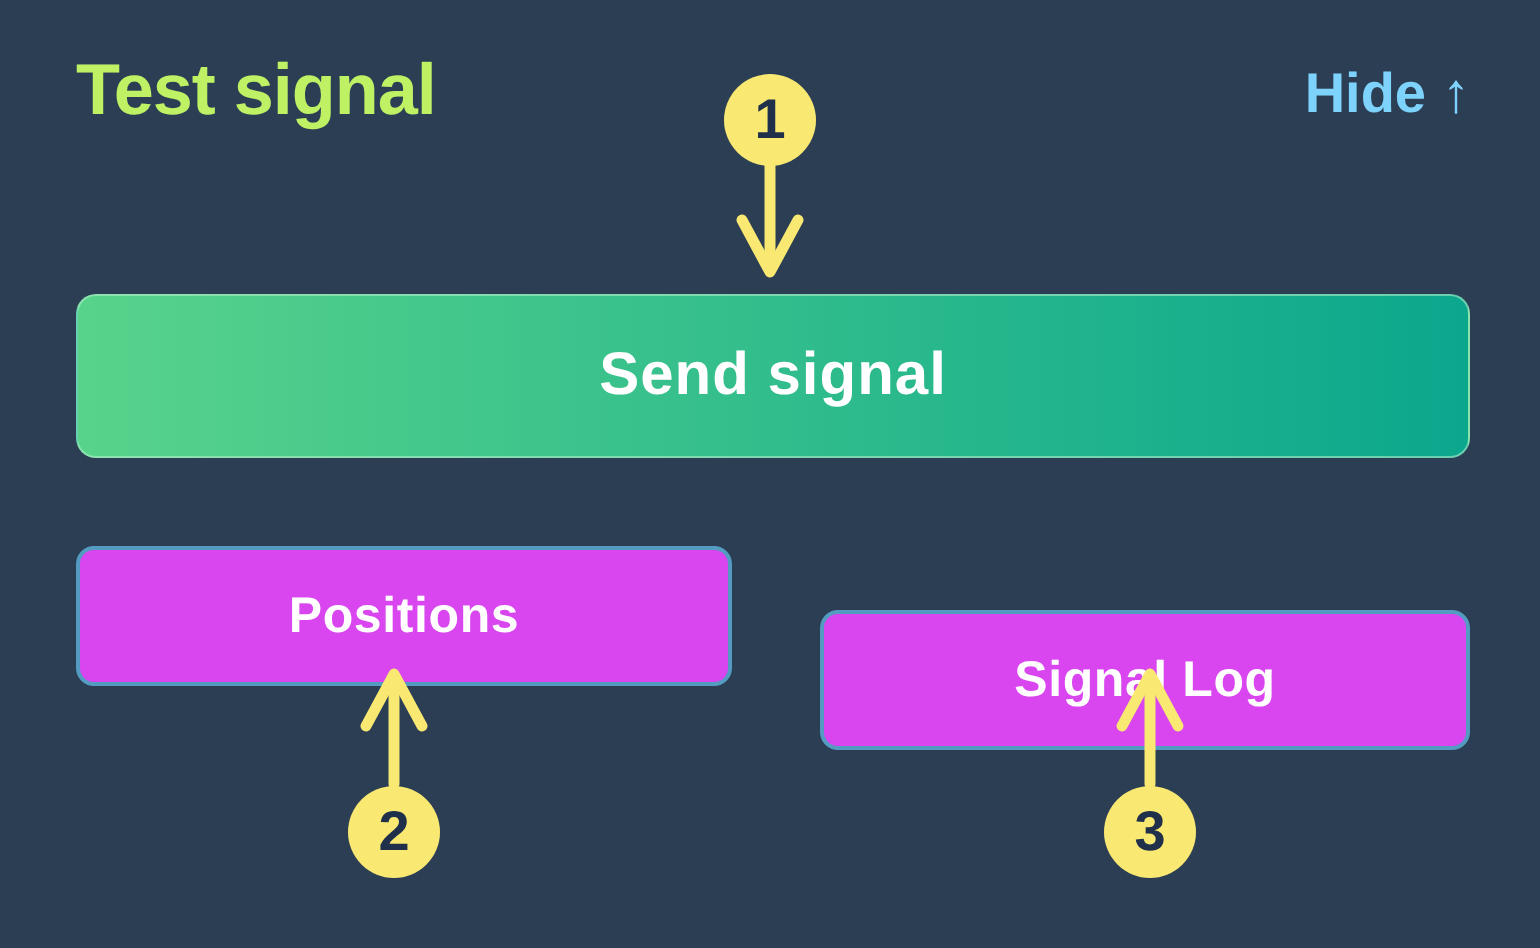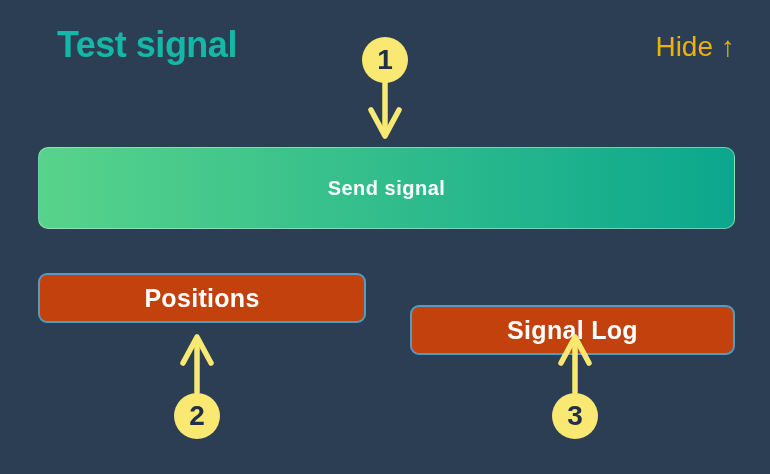--- a/index.html
+++ b/index.html
@@ -15,62 +15,61 @@
     overflow: hidden;
   }
   .panel-title {
     position: absolute;
     left: 38px;
     top: 24px;
     font-size: 36px;
     line-height: 42px;
     font-weight: 700;
     letter-spacing: -0.5px;
-    color: #14b8a6;
-    margin-left: 19px;
+    color: #bef264;
   }
   .hide-toggle {
     position: absolute;
     right: 35px;
     top: 31px;
     font-size: 28px;
     line-height: 32px;
-    font-weight: 400;
-    color: #eab308;
+    font-weight: 700;
+    color: #7dd3fc;
     cursor: pointer;
     display: flex;
     align-items: flex-start;
     gap: 8px;
   }
   .btn-primary {
     position: absolute;
     left: 38px;
     top: 147px;
     width: 697px;
     height: 82px;
     box-sizing: border-box;
     border: 1px solid rgba(185, 240, 205, 0.55);
     border-radius: 10px;
     background: linear-gradient(90deg, #58d38b 0%, #0ba78d 100%);
     color: #ffffff;
     font-family: "Liberation Sans", "DejaVu Sans", sans-serif;
-    font-size: 20px;
+    font-size: 30px;
     font-weight: 600;
     letter-spacing: 0.5px;
     cursor: pointer;
     display: flex;
     align-items: center;
     justify-content: center;
   }
   .btn-secondary {
     position: absolute;
     top: 273px;
-    height: 50px;
+    height: 70px;
     box-sizing: border-box;
-    background: #c2410c;
+    background: #d946ef;
     border: 2px solid #549bc2;
     border-radius: 9px;
     color: #ffffff;
     font-family: "Liberation Sans", "DejaVu Sans", sans-serif;
     font-size: 25px;
     font-weight: 600;
     letter-spacing: 0.3px;
     cursor: pointer;
     display: flex;
     align-items: center;

